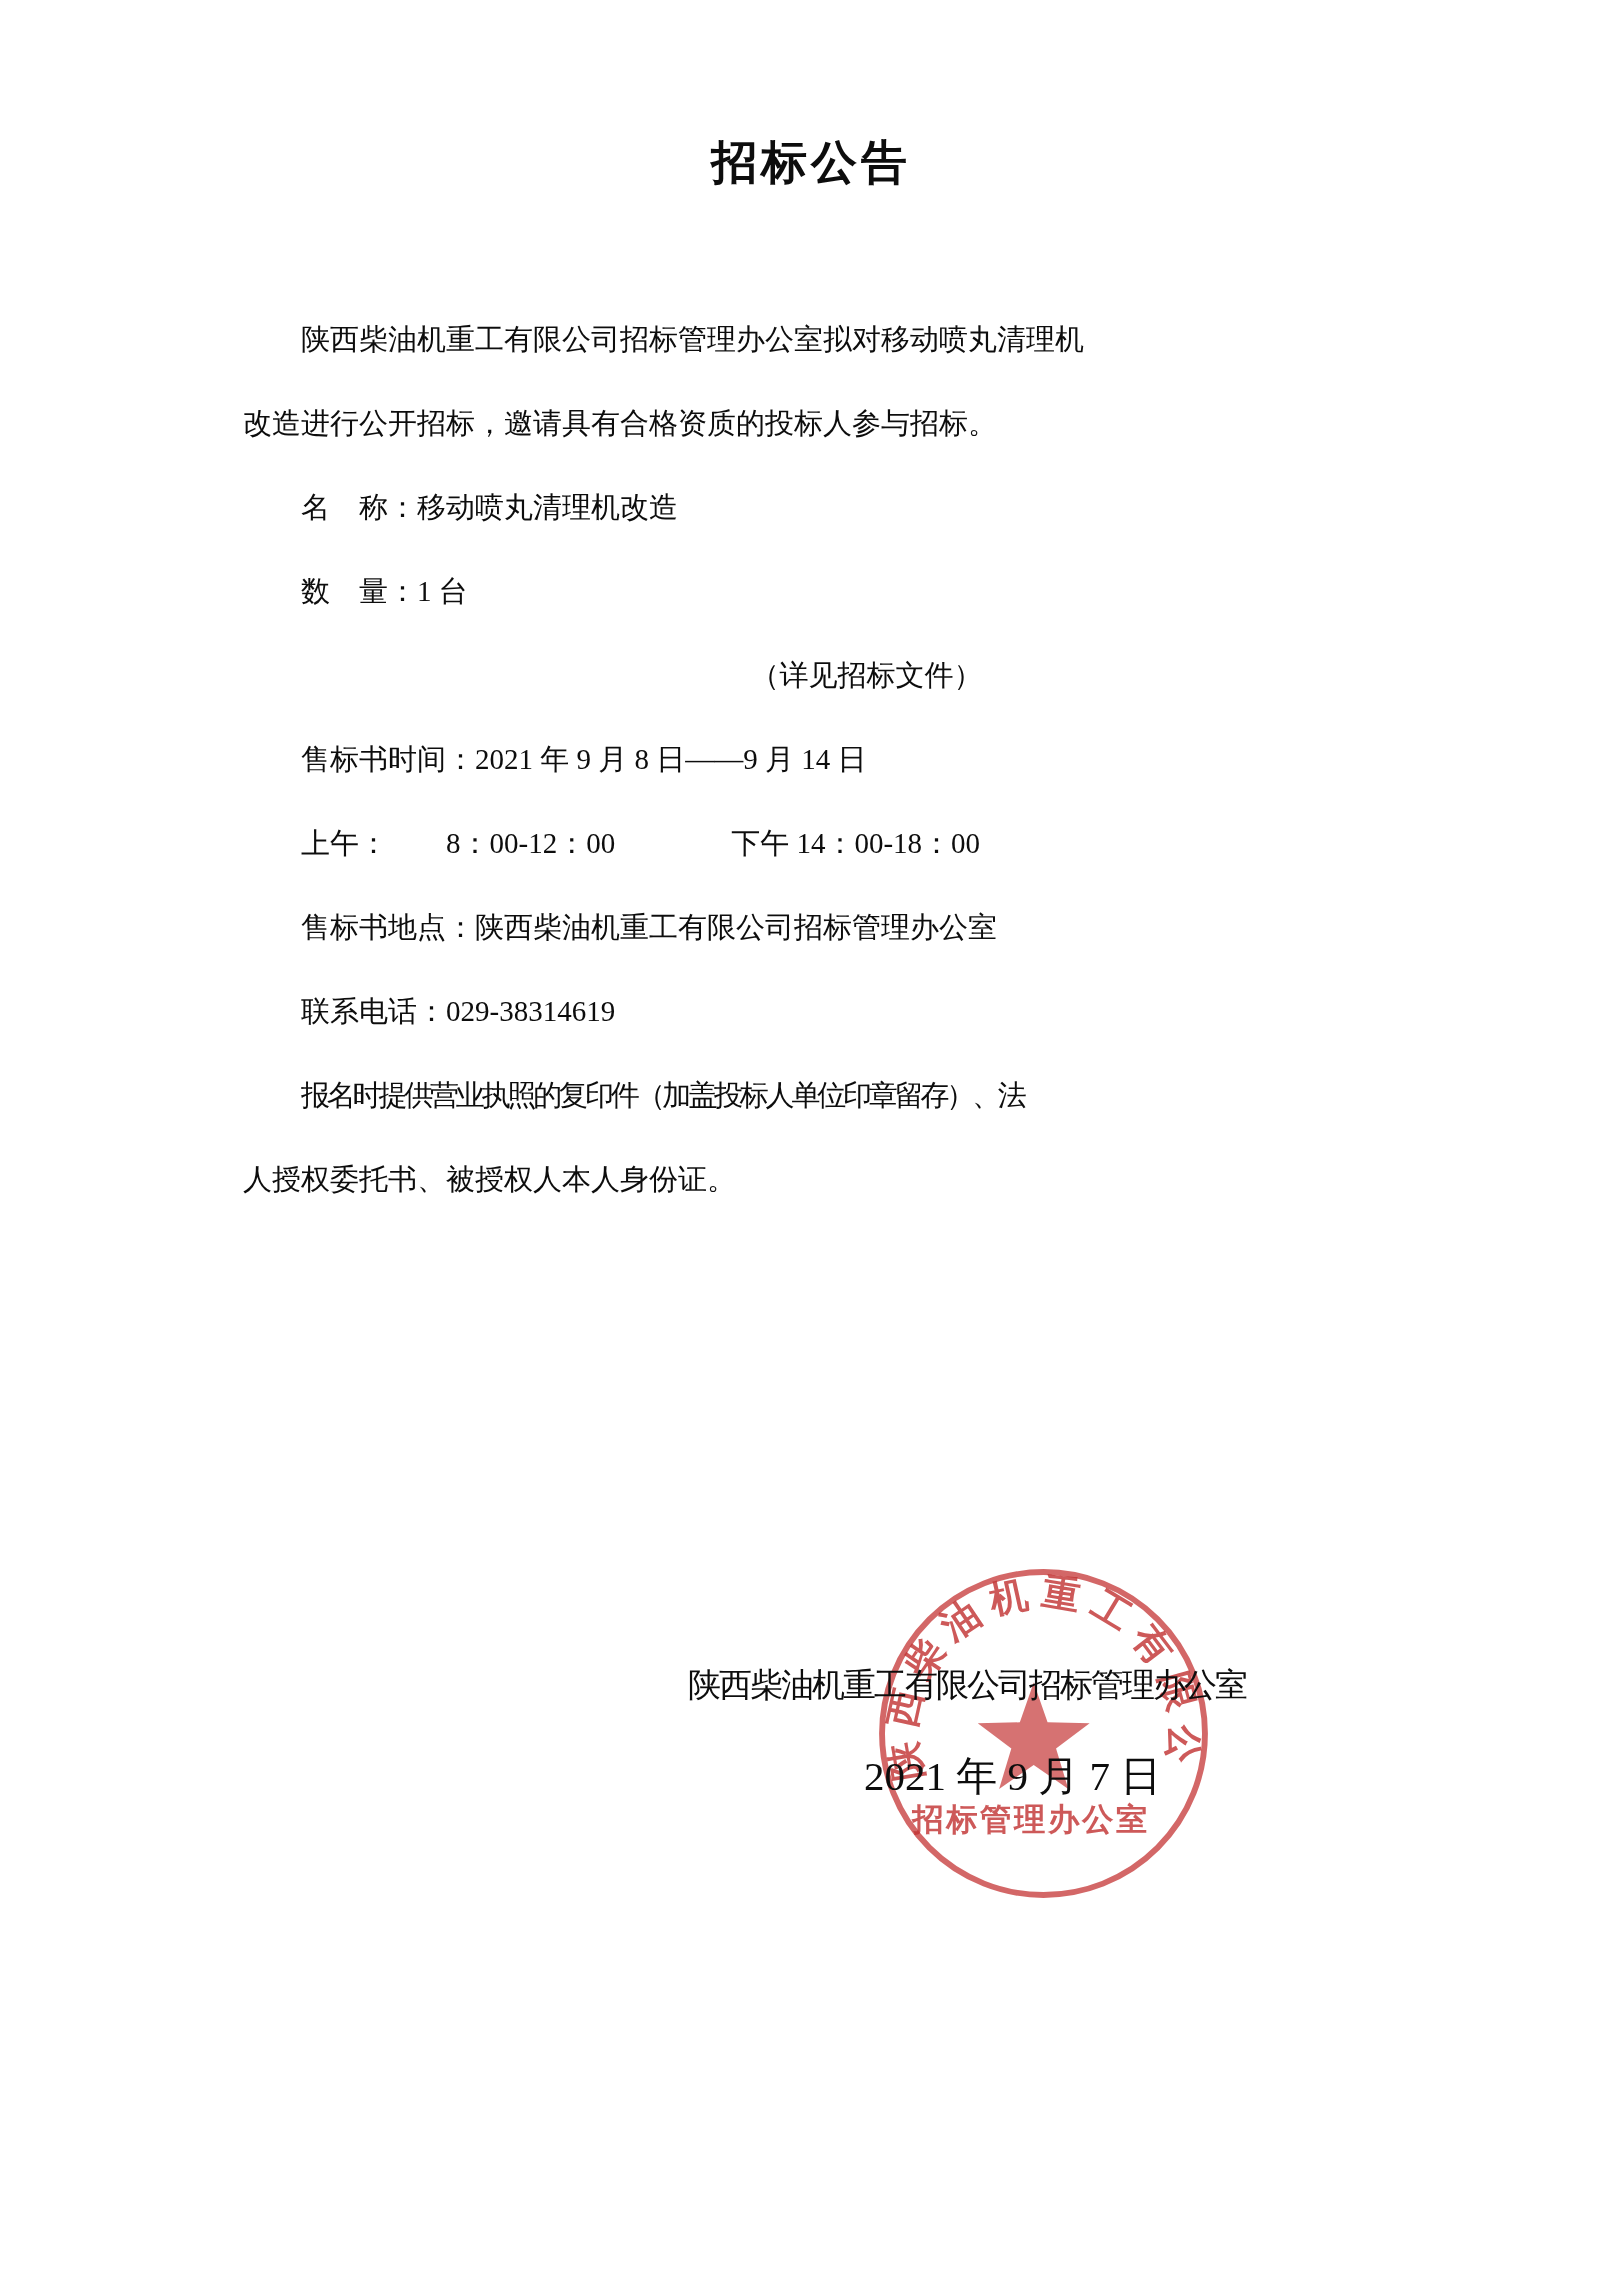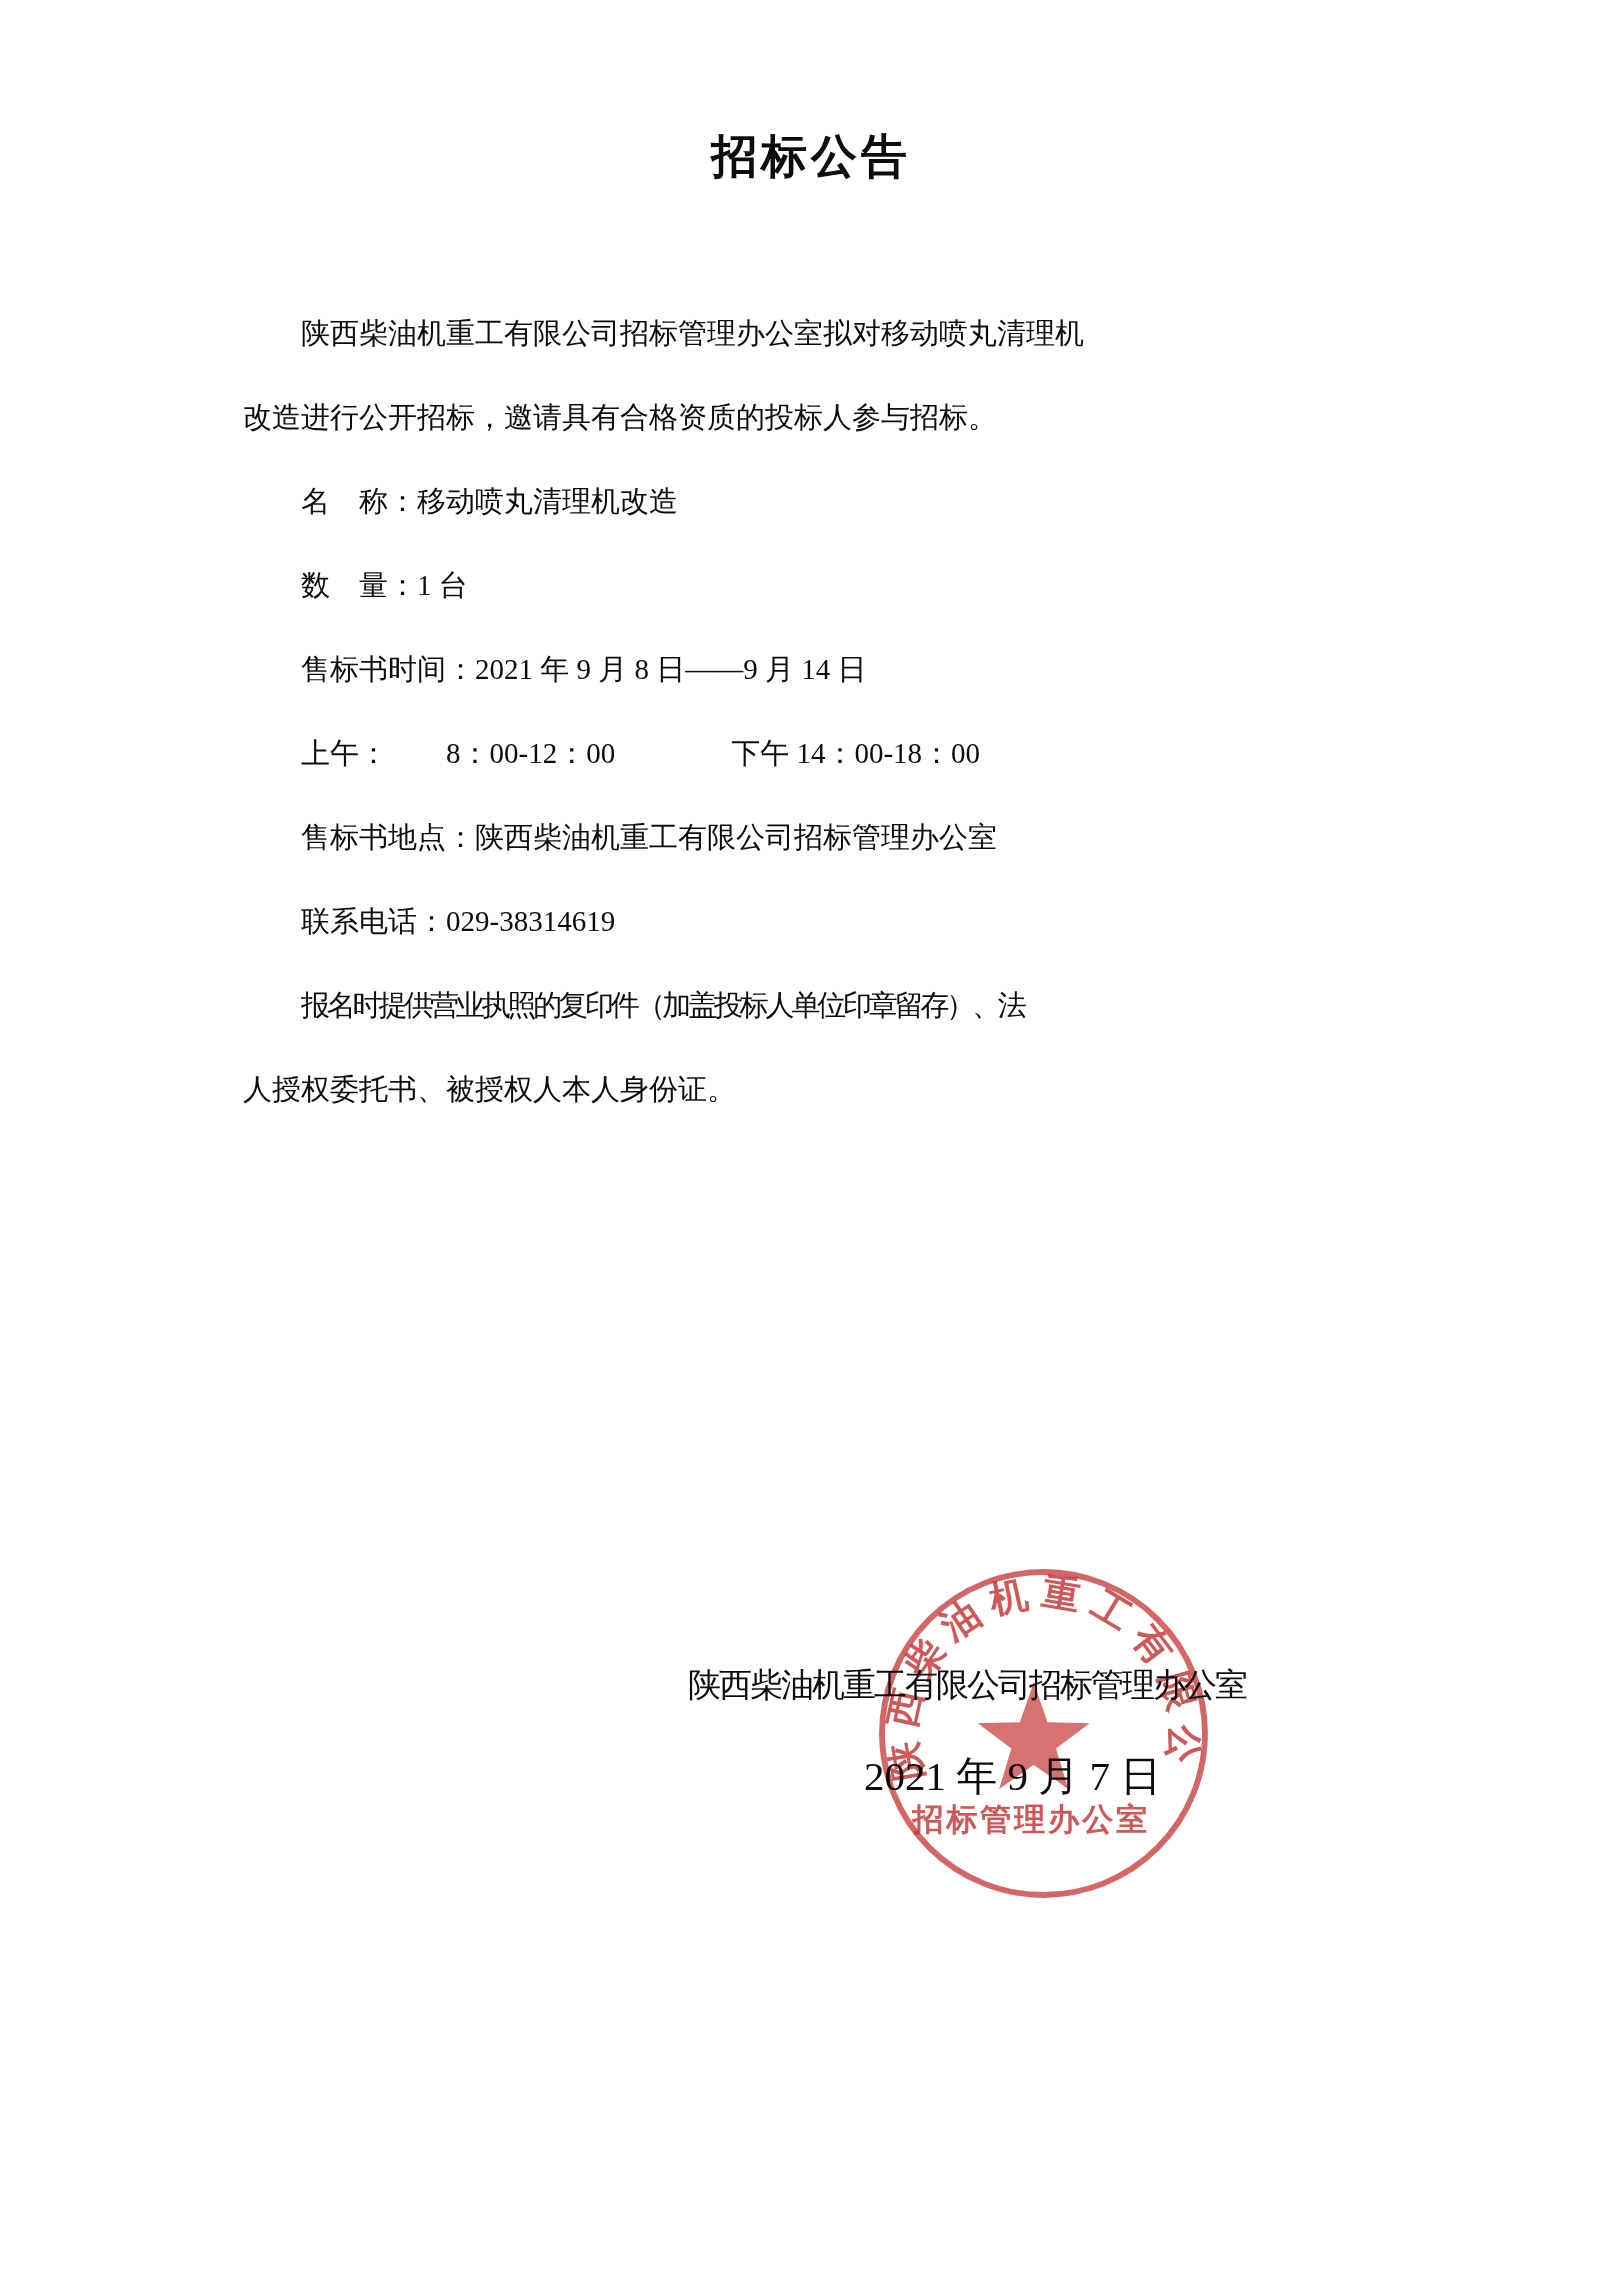--- a/index.html
+++ b/index.html
@@ -10,21 +10,21 @@
   .page {
     position: relative;
     width: 1622px;
     height: 2295px;
     background: #ffffff;
     overflow: hidden;
     font-family: "Liberation Serif", "DejaVu Serif", serif;
     color: #111111;
   }
   .doc-title {
-    margin: 0;
+    margin: 6px;
     padding-top: 120px;
     text-align: center;
     font-size: 46px;
     font-weight: bold;
     letter-spacing: 3.9px;
     line-height: 73px;
     color: #0d0d0d;
   }
   .body-text {
     margin-top: 98px;
@@ -101,20 +101,21 @@
 
 <div class="page">
 
   <h1 class="doc-title">招标公告</h1>
 
   <div class="body-text">
       <div class="body-line" style="text-indent: 2em;">陕西柴油机重工有限公司招标管理办公室拟对移动喷丸清理机</div>
       <div class="body-line" style="text-indent: 0em;">改造进行公开招标，邀请具有合格资质的投标人参与招标。</div>
       <div class="body-line" style="text-indent: 2em;">名　称：移动喷丸清理机改造</div>
       <div class="body-line" style="text-indent: 2em;">数　量：1 台</div>
+      <div class="body-line" style="text-indent: 17.5em;">（详见招标文件）</div>
       <div class="body-line" style="text-indent: 2em;">售标书时间：2021 年 9 月 8 日——9 月 14 日</div>
       <div class="body-line" style="text-indent: 2em;">上午：　　8：00-12：00　　　　下午 14：00-18：00</div>
       <div class="body-line" style="text-indent: 2em;">售标书地点：陕西柴油机重工有限公司招标管理办公室</div>
       <div class="body-line" style="text-indent: 2em;">联系电话：029-38314619</div>
       <div class="body-line tight" style="text-indent: 2em;">报名时提供营业执照的复印件（加盖投标人单位印章留存）、法</div>
       <div class="body-line" style="text-indent: 0em;">人授权委托书、被授权人本人身份证。</div>
     </div>
 
   <svg class="stamp" viewBox="0 0 540 540" aria-hidden="true">
     <circle class="ring" cx="270" cy="270" r="247"></circle>

